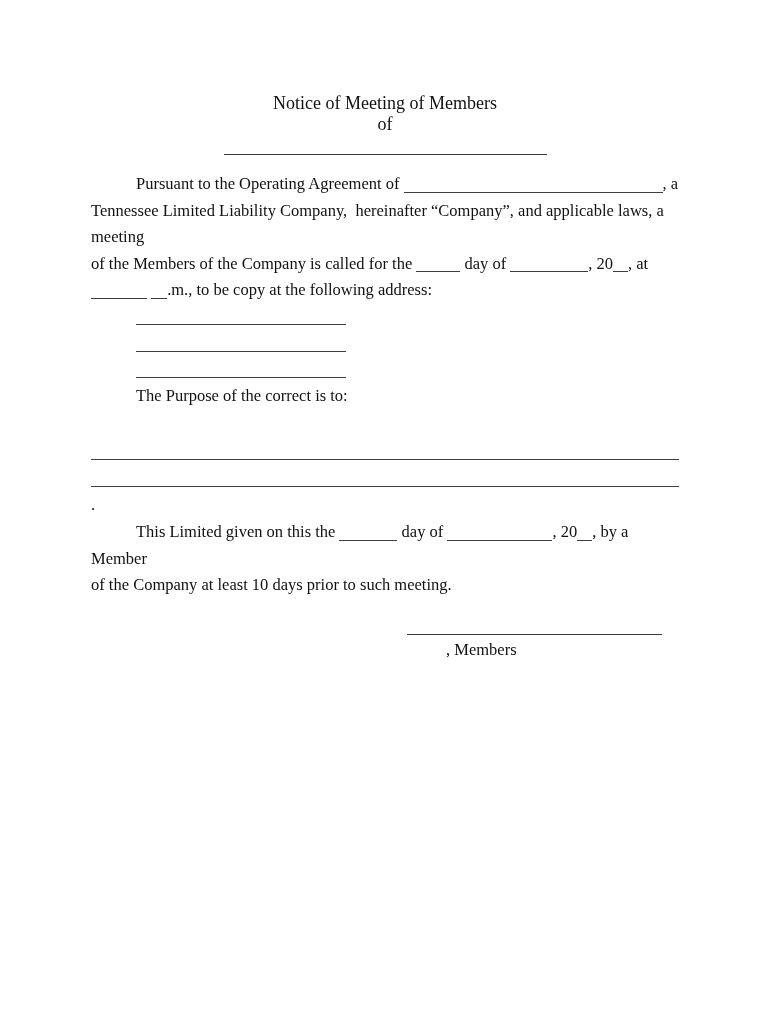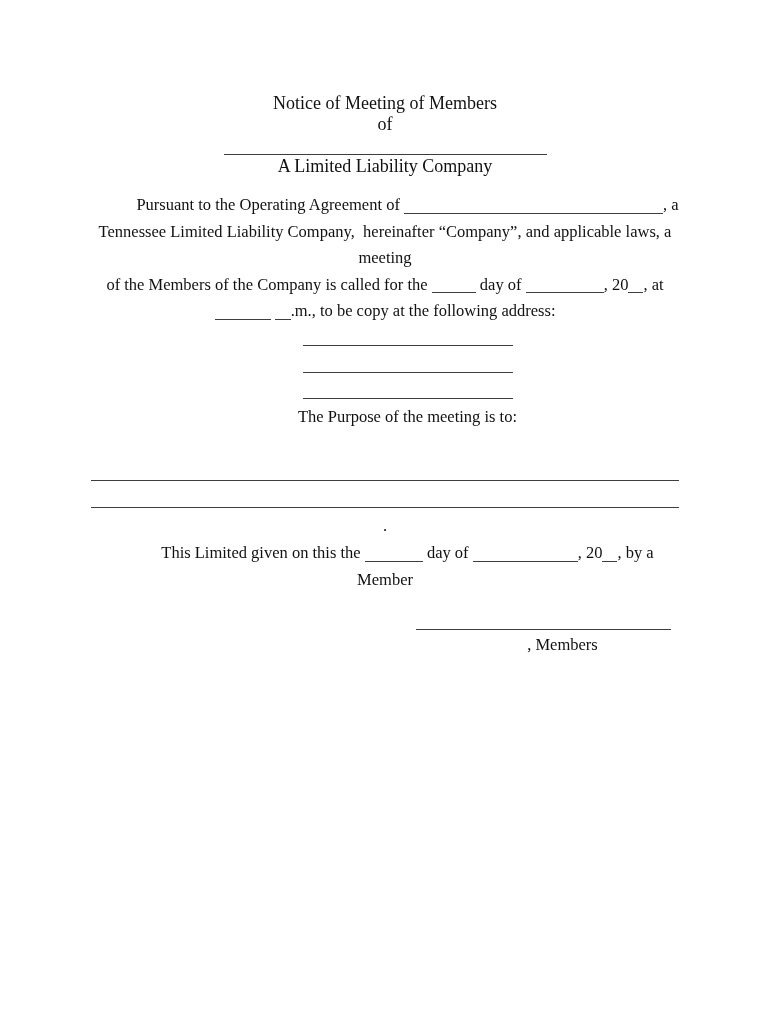--- a/index.html
+++ b/index.html
@@ -15,21 +15,20 @@
     box-sizing: border-box;
     padding: 0 91px;
     font-family: "Liberation Serif", "DejaVu Serif", serif;
     font-size: 16.5px;
     color: #111111;
     overflow: hidden;
   }
   .line {
     line-height: 26.5px;
     white-space: pre-wrap;
-    text-align: center;
   }
   .line.indent { text-indent: 45px; }
   .blank {
     display: inline-block;
     height: 13px;
     border-bottom: 1.5px solid #3d3d3d;
     vertical-align: -3.5px;
   }
   
   .title-block {
@@ -49,41 +48,41 @@
   .member-line   { margin-left: 355px; line-height: 20px; }
 </style>
 </head>
 <body>
 
 <div class="page">
   <div class="title-block">
       <div class="line"><span class="text-run">Notice of Meeting of Members</span></div>
       <div class="line"><span class="text-run">of</span></div>
       <div class="line"><span class="blank" style="width: 323px;"></span></div>
-      <div class="line"><span class="text-run">A Limited Liability Company</span></div>
     </div>
   <div class="intro-block">
       <div class="line indent"><span class="text-run">Pursuant to the Operating Agreement of </span><span class="blank" style="width: 259px;"></span><span class="text-run">, a</span></div>
       <div class="line"><span class="text-run">Tennessee Limited Liability Company,  hereinafter “Company”, and applicable laws, a meeting</span></div>
       <div class="line"><span class="text-run">of the Members of the Company is called for the </span><span class="blank" style="width: 44px;"></span><span class="text-run"> day of </span><span class="blank" style="width: 78px;"></span><span class="text-run">, 20</span><span class="blank" style="width: 15px;"></span><span class="text-run">, at</span></div>
       <div class="line"><span class="blank" style="width: 56px;"></span><span class="text-run"> </span><span class="blank" style="width: 16px;"></span><span class="text-run">.m., to be copy at the following address:</span></div>
     </div>
   <div class="address-block">
       <div class="line indent"><span class="blank" style="width: 210px;"></span></div>
       <div class="line indent"><span class="blank" style="width: 210px;"></span></div>
       <div class="line indent"><span class="blank" style="width: 210px;"></span></div>
     </div>
   <div class="purpose-block">
-      <div class="line indent"><span class="text-run">The Purpose of the meeting is to:</span></div>
+      <div class="line indent"><span class="text-run">The Purpose of the correct is to:</span></div>
     </div>
   <div class="fill-block">
       <div class="line"><span class="blank" style="width: 588px;"></span></div>
       <div class="line"><span class="blank" style="width: 588px;"></span></div>
       <div class="line"><span class="text-run">.</span></div>
     </div>
   <div class="notice-block">
       <div class="line indent"><span class="text-run">This Limited given on this the </span><span class="blank" style="width: 58px;"></span><span class="text-run"> day of </span><span class="blank" style="width: 105px;"></span><span class="text-run">, 20</span><span class="blank" style="width: 15px;"></span><span class="text-run">, by a Member</span></div>
+      <div class="line"><span class="text-run">of the Company at least 10 days prior to such meeting.</span></div>
     </div>
   <div class="sig-block">
       <div class="line sig-line"><span class="blank" style="width: 255px;"></span></div>
       <div class="line member-line"><span class="text-run">, Members</span></div>
     </div>
 </div>
 
 </body></html>

